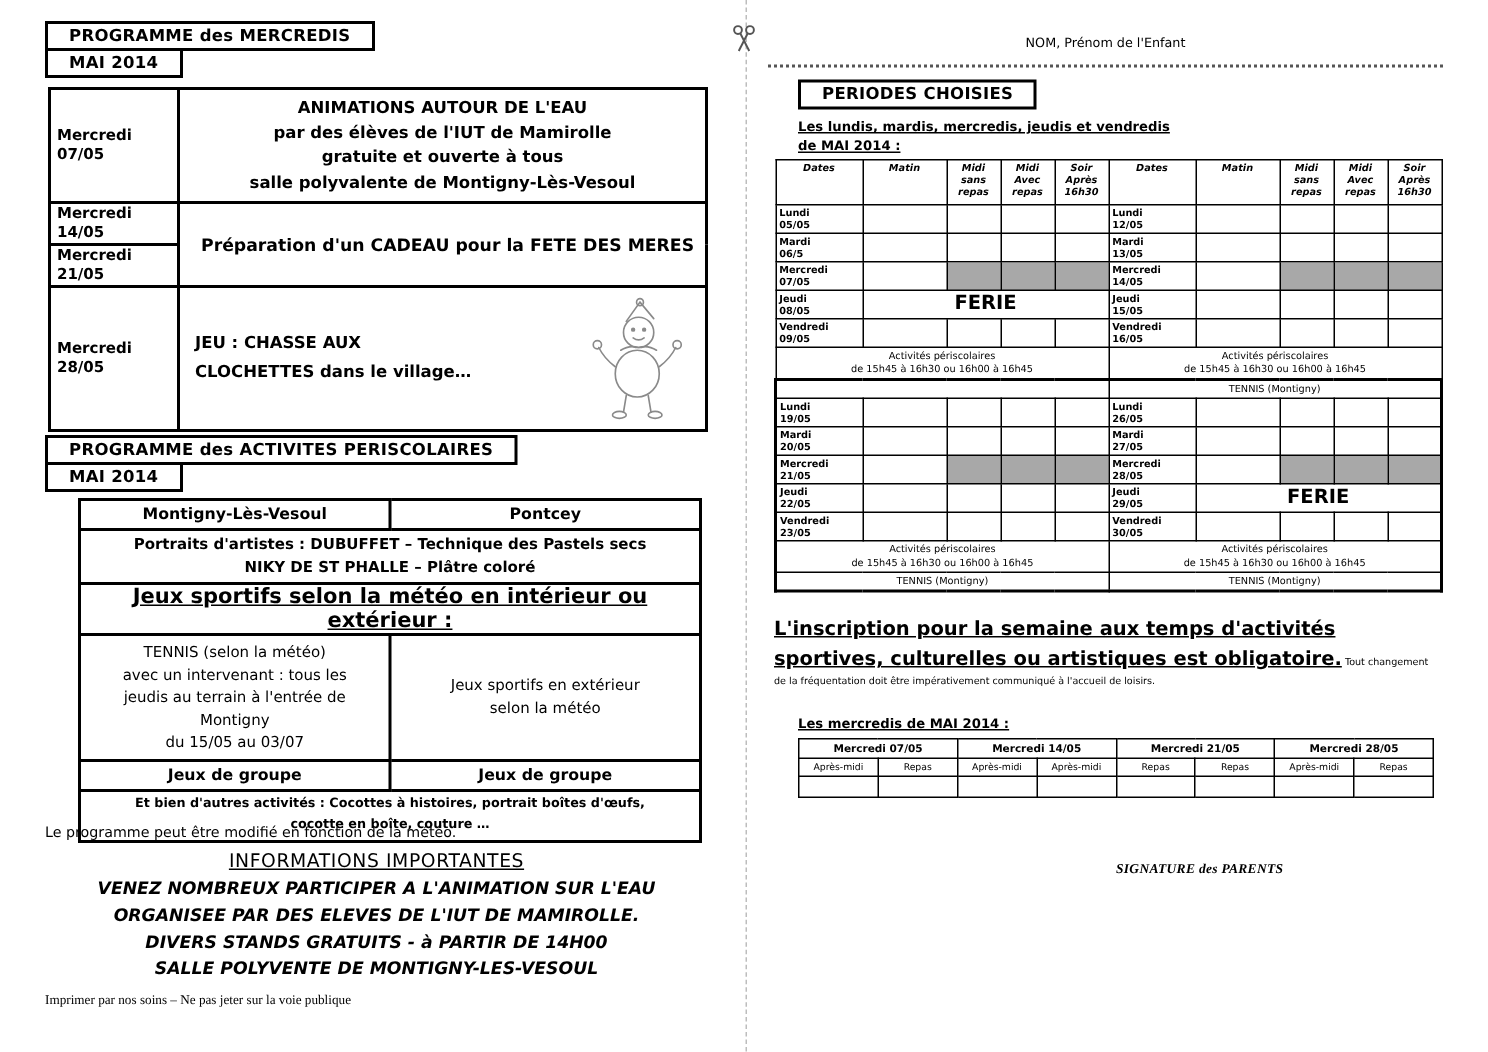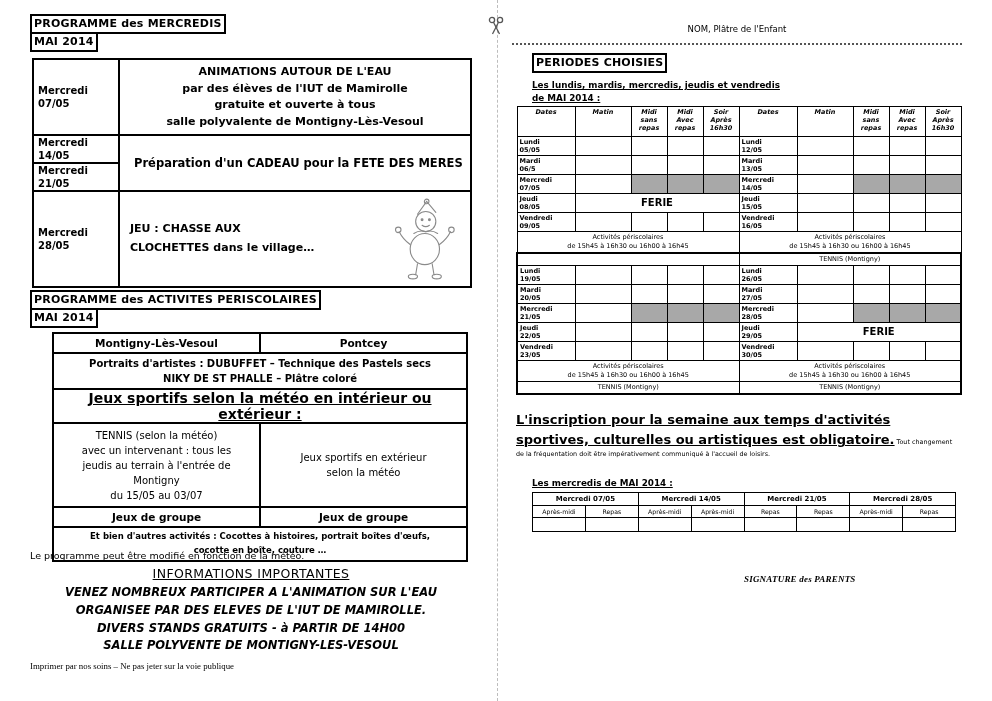--- a/index.html
+++ b/index.html
@@ -8,21 +8,21 @@
   .ml { white-space:pre-line; }
   .u  { text-decoration:underline; }
 
   .divider { position:absolute; left:497px; top:0; height:701px; border-left:1px dashed #bdbdbd; }
   .scissors { position:absolute; left:487px; top:16px; }
 
   .page { position:absolute; top:14px; }
   .page-left  { left:30px;  width:446px; height:680px; }
   .page-right { left:512px; width:450px; height:680px; }
 
-  .boxed { display:table; border:2px solid #000; padding:1px 2px 2px; font-weight:bold; font-size:11px; letter-spacing:.2px; }
+  .boxed { display:table; border:2px solid #000; padding:1px 14px 2px; font-weight:bold; font-size:11px; letter-spacing:.2px; }
   .boxed + .boxed { margin-top:-2px; }
 
   
   .lp-titles  { position:absolute; top:0; left:0; }
   .lp-titles2 { position:absolute; top:276px; left:0; }
 
   table.t1 { position:absolute; top:44px; left:2px; width:440px; border-collapse:collapse; table-layout:fixed; }
   .t1 td { border:2px solid #000; vertical-align:middle; }
   .t1 .dcol { font-weight:bold; font-size:10px; line-height:1.3; padding-left:4px; }
   .t1 tr.r1 td { height:76px; }
@@ -54,21 +54,21 @@
   .r-dot     { position:absolute; top:29px; left:0; width:100%; border-bottom:2px dotted #555; }
   .r-periods { position:absolute; top:39px; left:20px; }
   .r-week    { position:absolute; top:65px; left:20px; font-weight:bold; font-size:8.8px; line-height:1.45; }
 
   table.grid { position:absolute; top:92px; left:4px; width:444px; border-collapse:collapse; table-layout:fixed; font-size:6.5px; }
   .grid td { border:1px solid #000; vertical-align:top; padding:1px 1px 0 2px; line-height:1.25; overflow:hidden; }
   .grid .hc    { font-weight:bold; text-align:center; padding:1px 0 0; height:30px;font-style:italic; }
   .grid tr.day { height:19px; }
   .grid .date  { font-weight:bold; }
   .grid .gray  { background:#a8a8a8; }
-  .grid .ferie { text-align:center; vertical-align:middle; font-weight:bold; font-size:10px; padding:0;margin-top:28px; }
+  .grid .ferie { text-align:center; vertical-align:middle; font-weight:bold; font-size:13px; padding:0;margin-top:28px; }
   .grid tr.prow{ height:20px; }
   .grid .peri  { text-align:center; vertical-align:middle; line-height:1.35; padding:1px 0; }
   .grid tr.trow{ height:13px;margin-left:32px; }
   .grid .tenn  { text-align:center; vertical-align:middle; padding:0; }
   .grid tbody.thick { border:2.5px solid #000; }
 
   .inscription { position:absolute; top:396px; left:4px; width:446px; font-size:6.4px; line-height:1.55; }
   .inscription .lead { font-weight:bold; font-size:13px; text-decoration:underline; }
 
   .r-merc-h { position:absolute; top:464px; left:20px; font-weight:bold; font-size:8.8px; text-decoration:underline; }
@@ -208,21 +208,21 @@
 ORGANISEE PAR DES ELEVES DE L'IUT DE MAMIROLLE.
 DIVERS STANDS GRATUITS - à PARTIR DE 14H00
 SALLE POLYVENTE DE MONTIGNY-LES-VESOUL</div>
   </div>
 
   <div class="printnote">Imprimer par nos soins – Ne pas jeter sur la voie publique</div>
 </div>
 
 <div class="page page-right">
 
-  <div class="r-name">NOM, Plâtre de l'Enfant</div>
+  <div class="r-name">NOM, Prénom de l'Enfant</div>
   <div class="r-dot"></div>
 
   <div class="r-periods boxed">PERIODES CHOISIES</div>
 
   <div class="r-week">
     <span class="u">Les lundis, mardis, mercredis, jeudis et vendredis</span><br>
     <span class="u">de MAI 2014 :</span>
   </div>
 
   <table class="grid">

